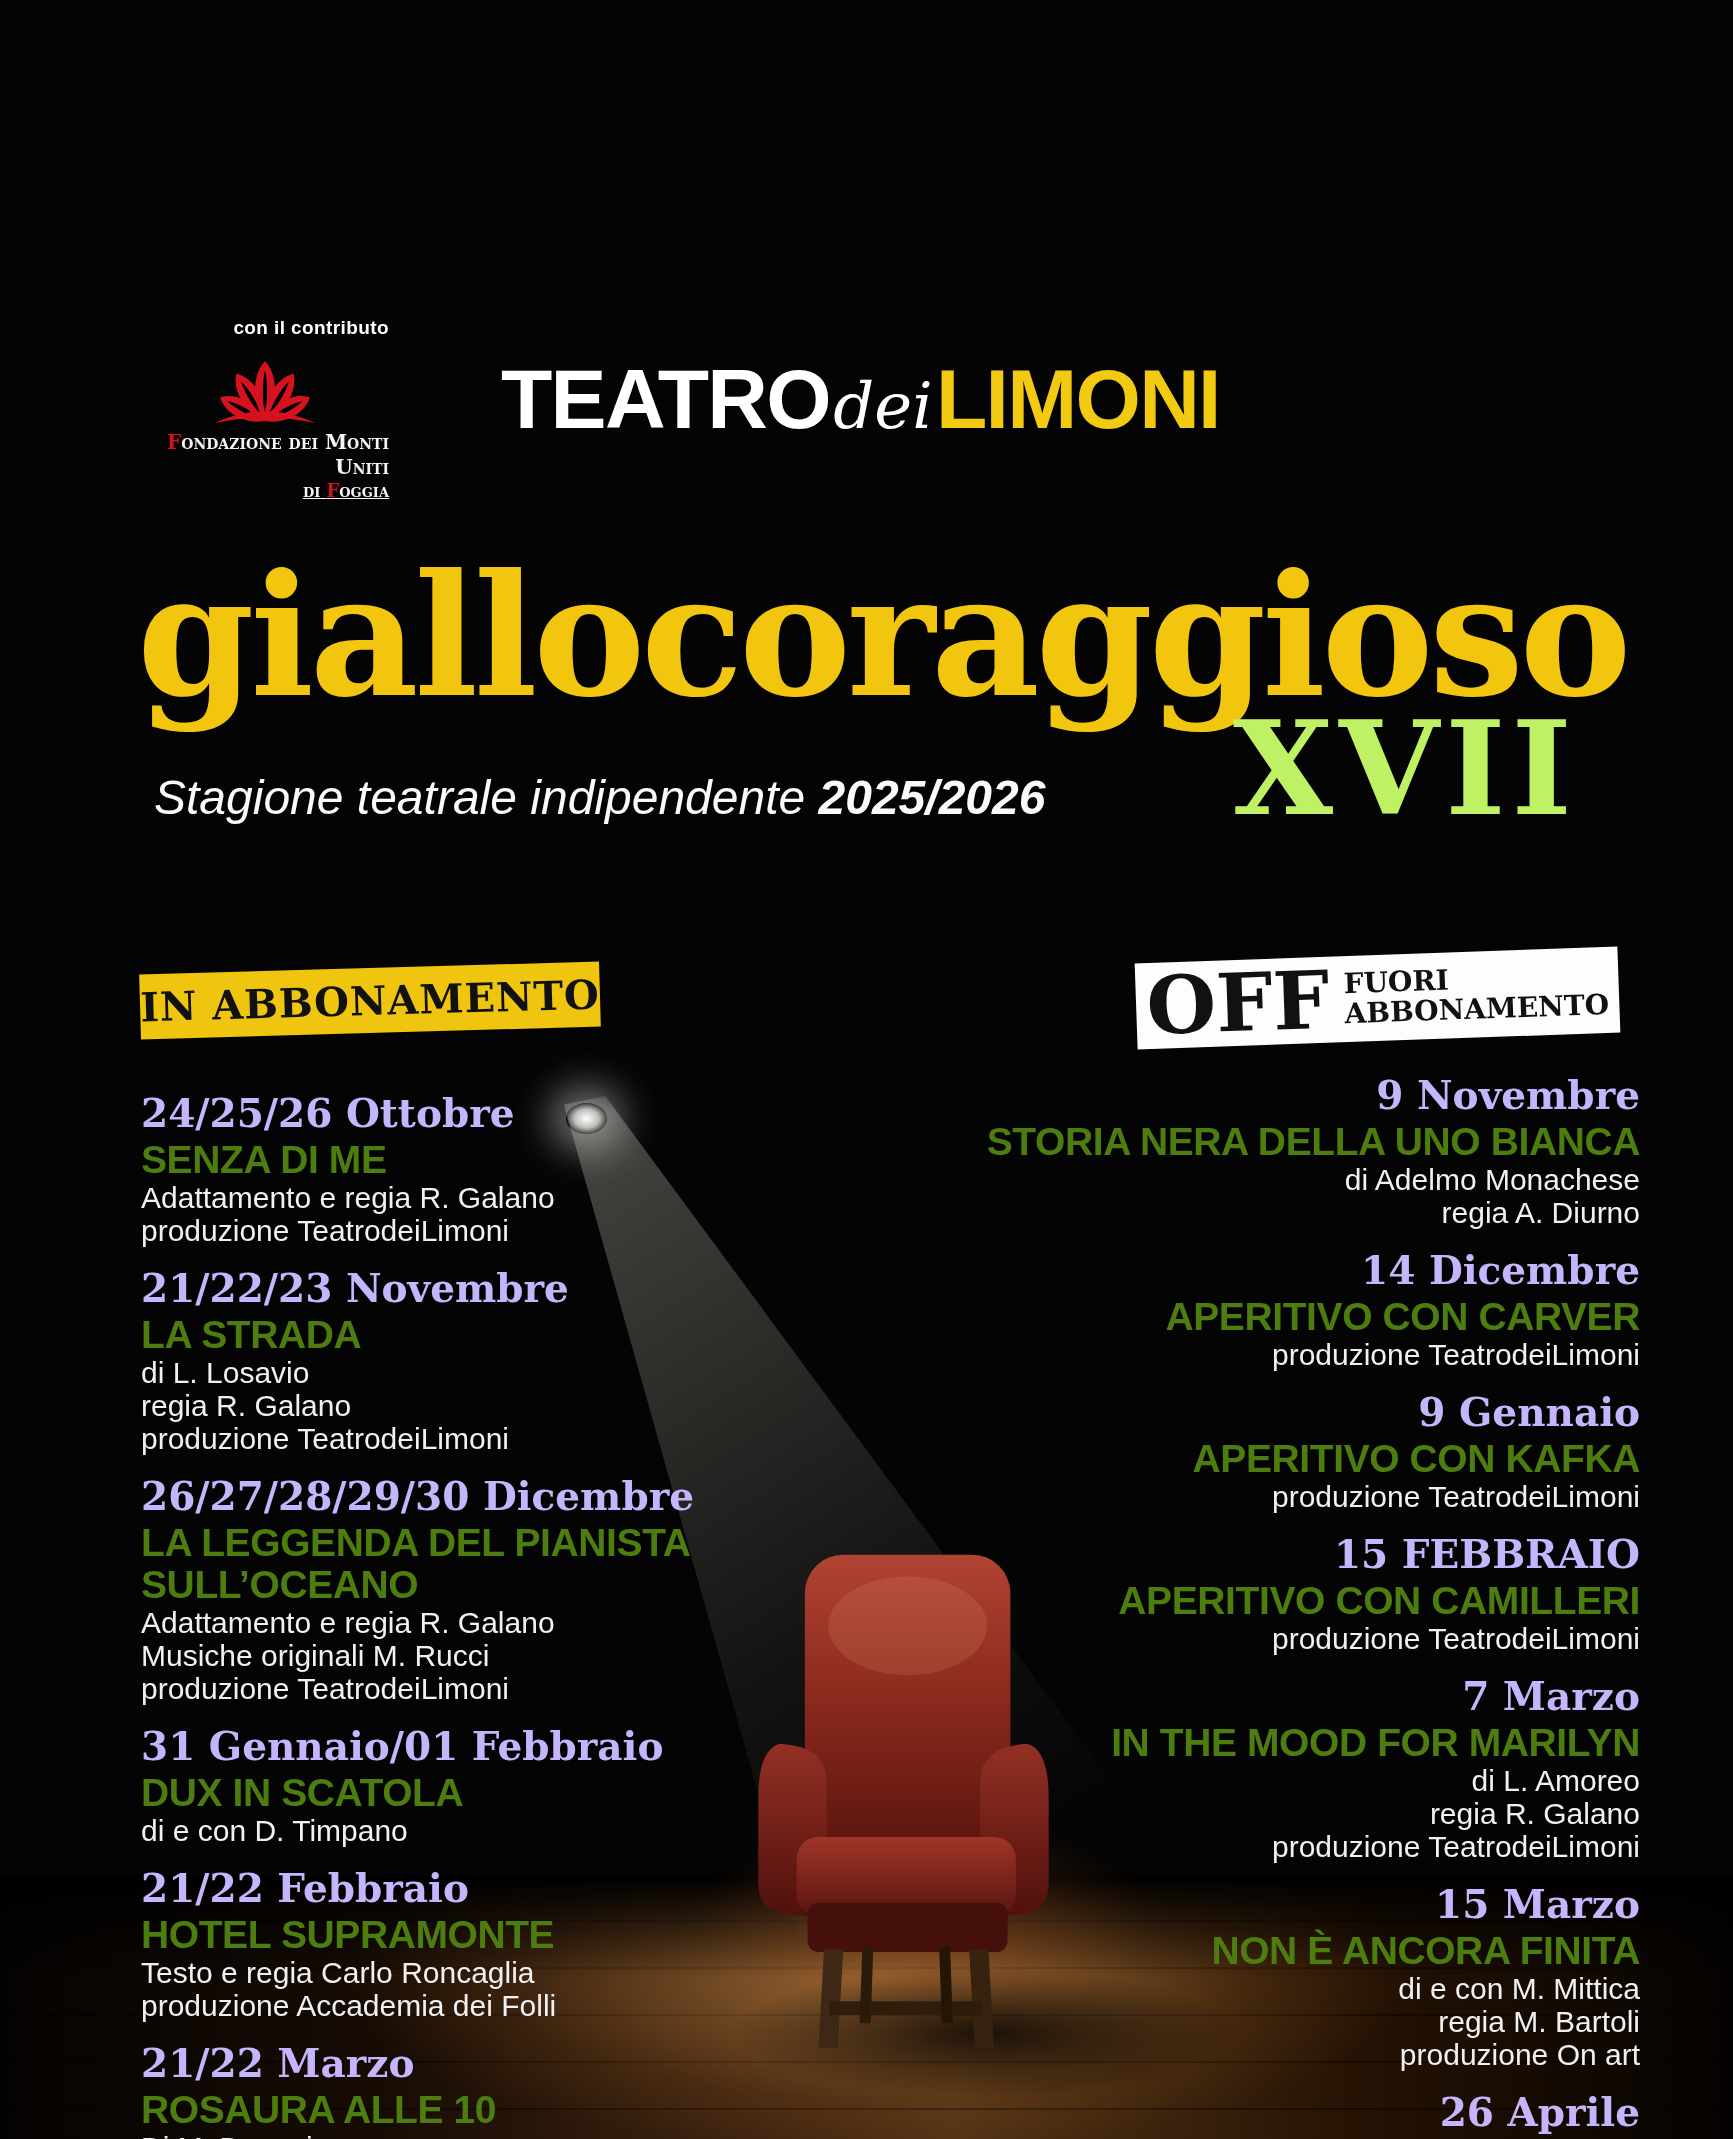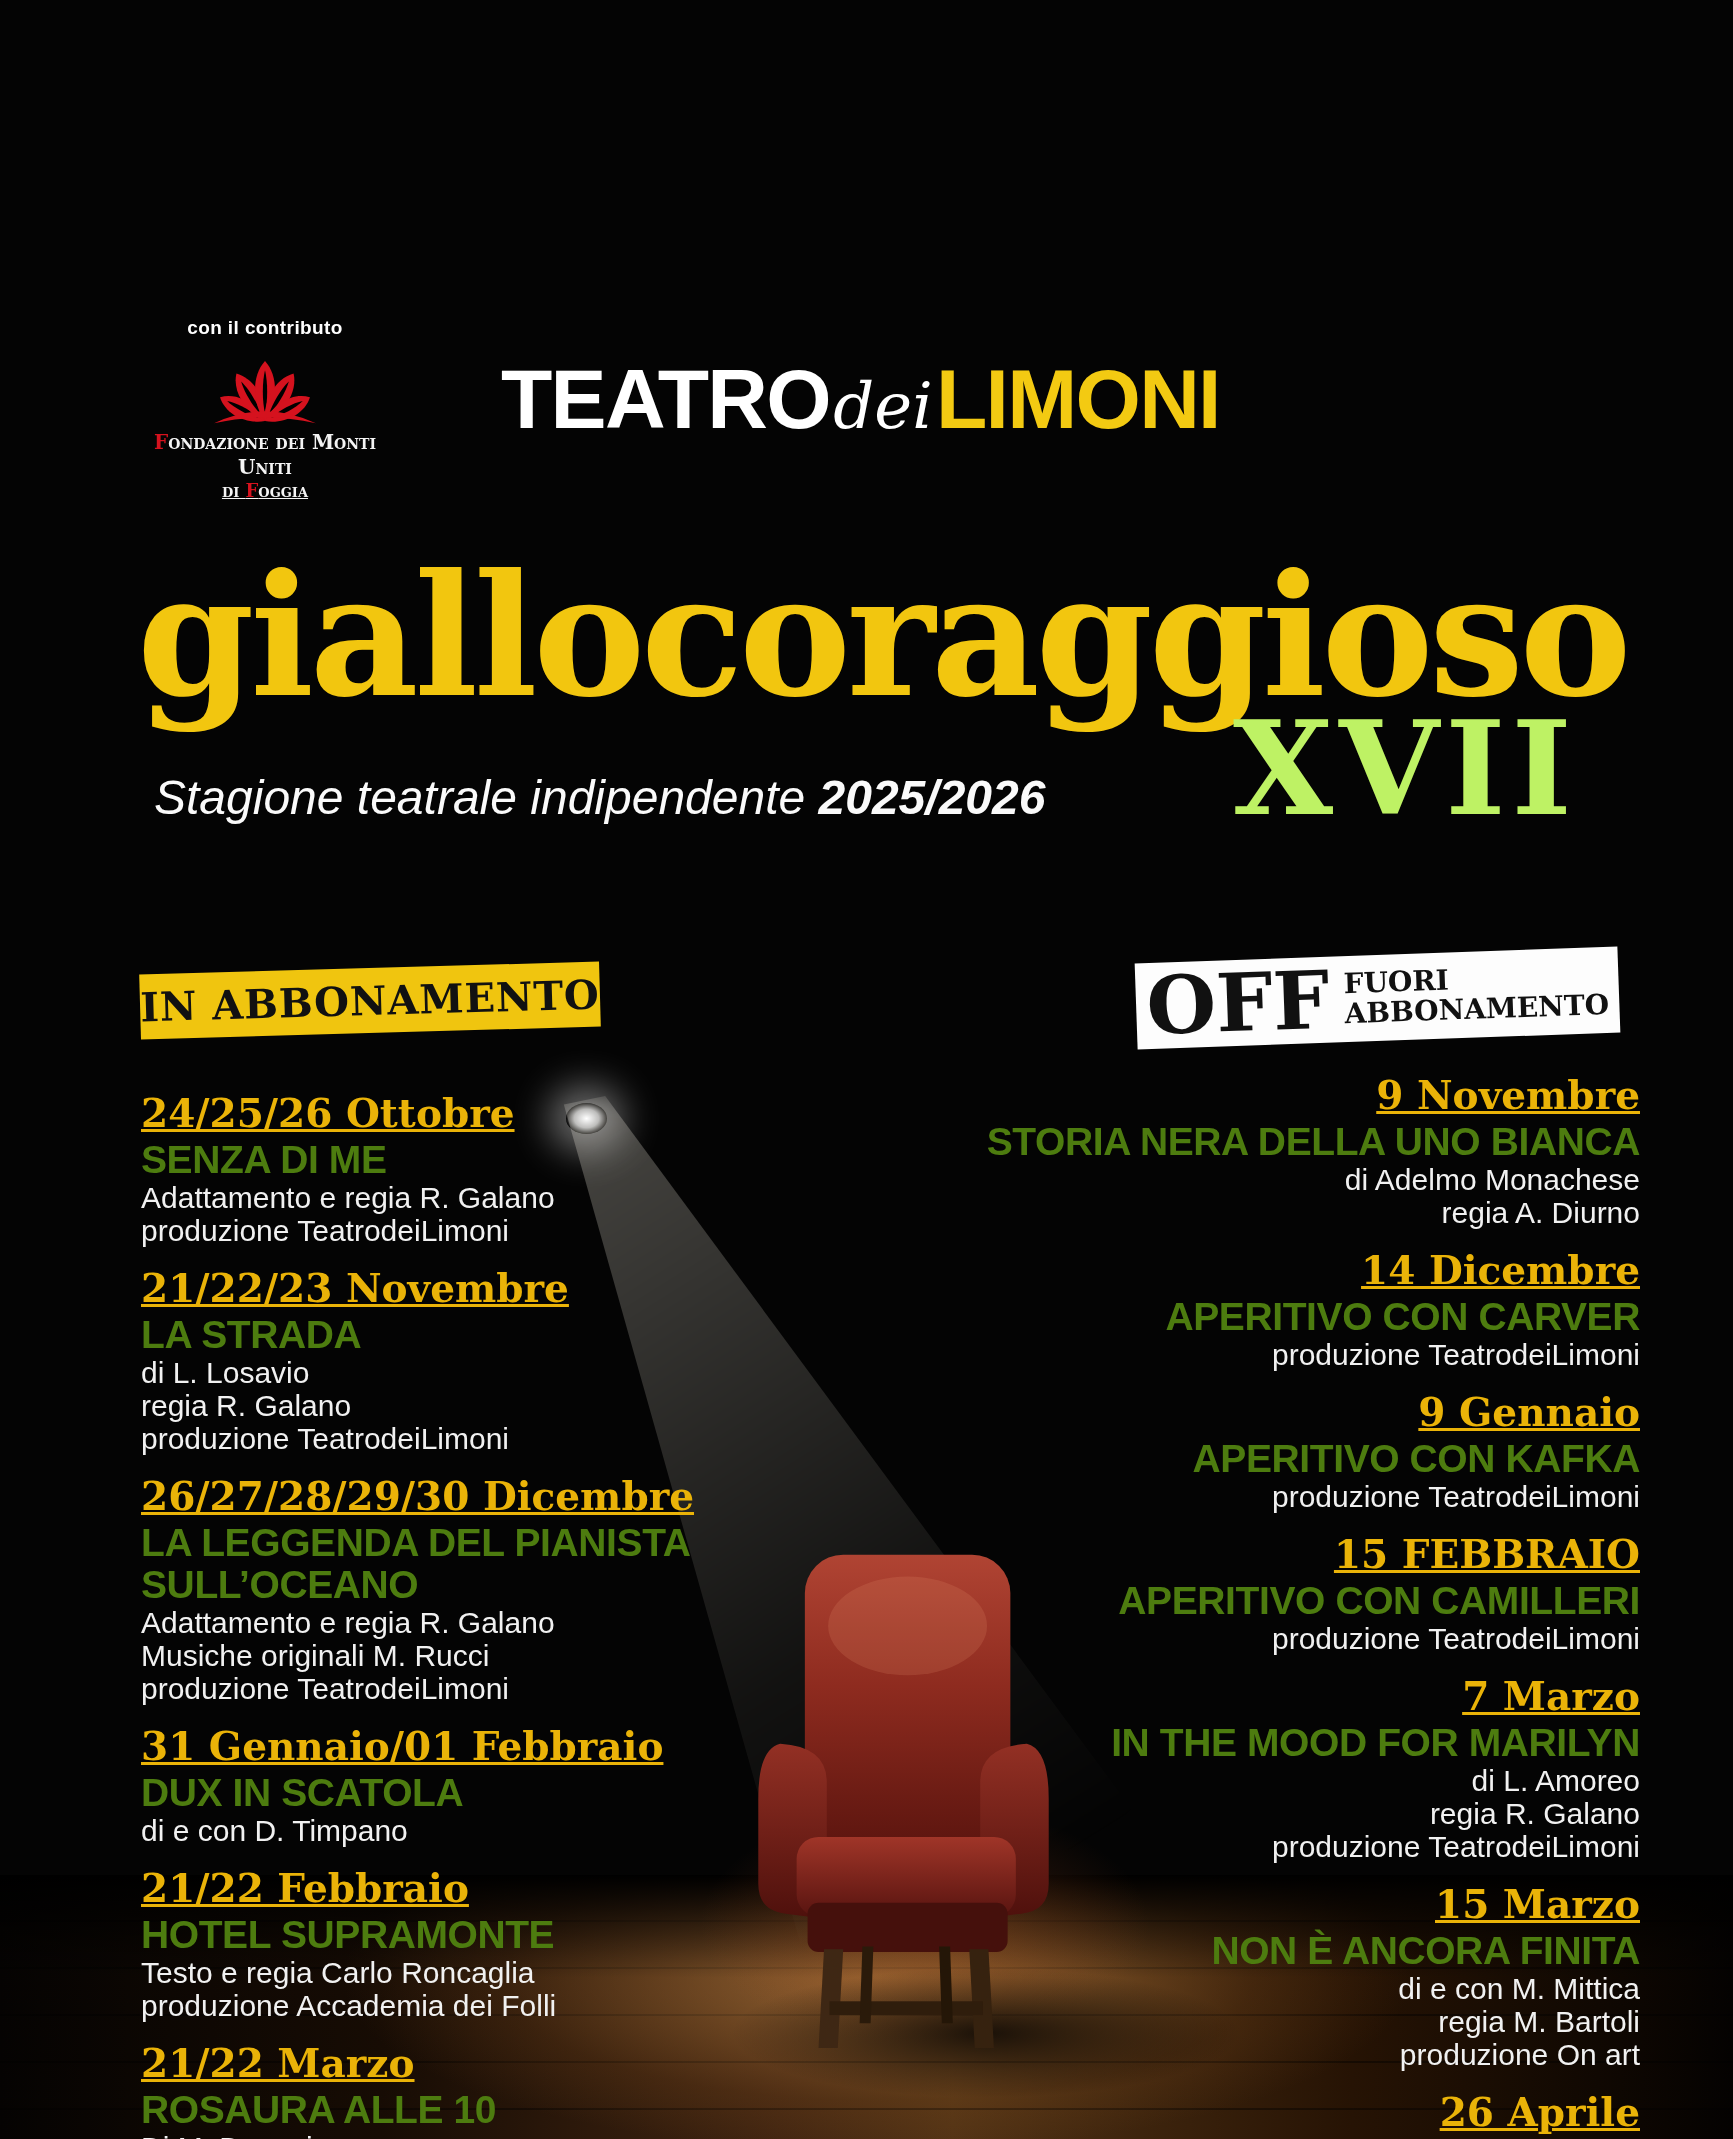--- a/index.html
+++ b/index.html
@@ -24,21 +24,21 @@
     box-shadow:0 0 39px 16.3px rgba(255,255,255,.45);}
   .chair-glow{position:absolute;left:625px;top:1763px;width:599px;height:325px;
     background:radial-gradient(closest-side,rgba(150,70,28,.40),rgba(0,0,0,0) 75%);}
   .chair-shadow{position:absolute;left:633px;top:1943px;width:706px;height:180px;
     background:radial-gradient(closest-side,rgba(0,0,0,.78),rgba(0,0,0,0) 72%);}
   .chair{position:absolute;left:698px;top:1541px;width:411px;height:auto;}
 
   
   .layer{position:absolute;z-index:5;}
 
-  .contrib-block{left:141px;top:317px;width:248px;text-align:center;}
+  .contrib-block{left:141px;top:317px;width:248px;text-align:right;}
   .contrib-label{font-size:19px;font-weight:700;letter-spacing:0.4px;}
   .flower{width:116px;height:81px;margin:7.7px auto 2.6px;display:block;}
   .foundation{font-family:"DejaVu Serif","Liberation Serif",serif;font-variant:small-caps;
     font-weight:700;font-size:20px;line-height:1.25;color:#f4f4f4;}
   .foundation .red-cap{color:#d5121e;}
   .foundation .l2{font-size:18px;display:block;text-decoration:underline;}
 
   .theatre-name{left:501px;top:351px;white-space:nowrap;}
   .theatre-name .t1,.theatre-name .t3{font-size:84px;font-weight:900;letter-spacing:-1.7px;}
   .theatre-name .t2{font-family:"DejaVu Serif","Liberation Serif",serif;font-style:italic;
@@ -61,21 +61,21 @@
     transform:rotate(-2deg);gap:14.6px;}
   .box-off .off-big{font-weight:900;font-size:80px;line-height:.9;}
   .box-off .off-side{font-weight:700;font-size:28px;line-height:1.08;text-align:left;}
 
   .show-col{width:698px;}
   .col-left{left:141px;top:1094px;text-align:left;}
   .col-right{left:942px;top:1076px;text-align:right;}
   .col-left .show{margin-bottom:22px;}
   .col-right .show{margin-bottom:22px;}
   .show-date{font-family:"DejaVu Serif","Liberation Serif",serif;font-weight:700;
-    font-size:39px;color:#eab308;line-height:1;margin-bottom:6px;text-decoration:underline;}
+    font-size:39px;color:#c4b5fd;line-height:1;margin-bottom:6px;}
   .show-title{font-weight:700;font-size:39px;line-height:42px;letter-spacing:-0.4px;color:#4d7c0f;}
   .show-detail{font-weight:400;font-size:30px;line-height:33px;color:#f1f1f1;}
 </style>
 </head>
 <body>
 
 <div id="poster">
 
   <div class="scene">
     <div class="floor"></div>

